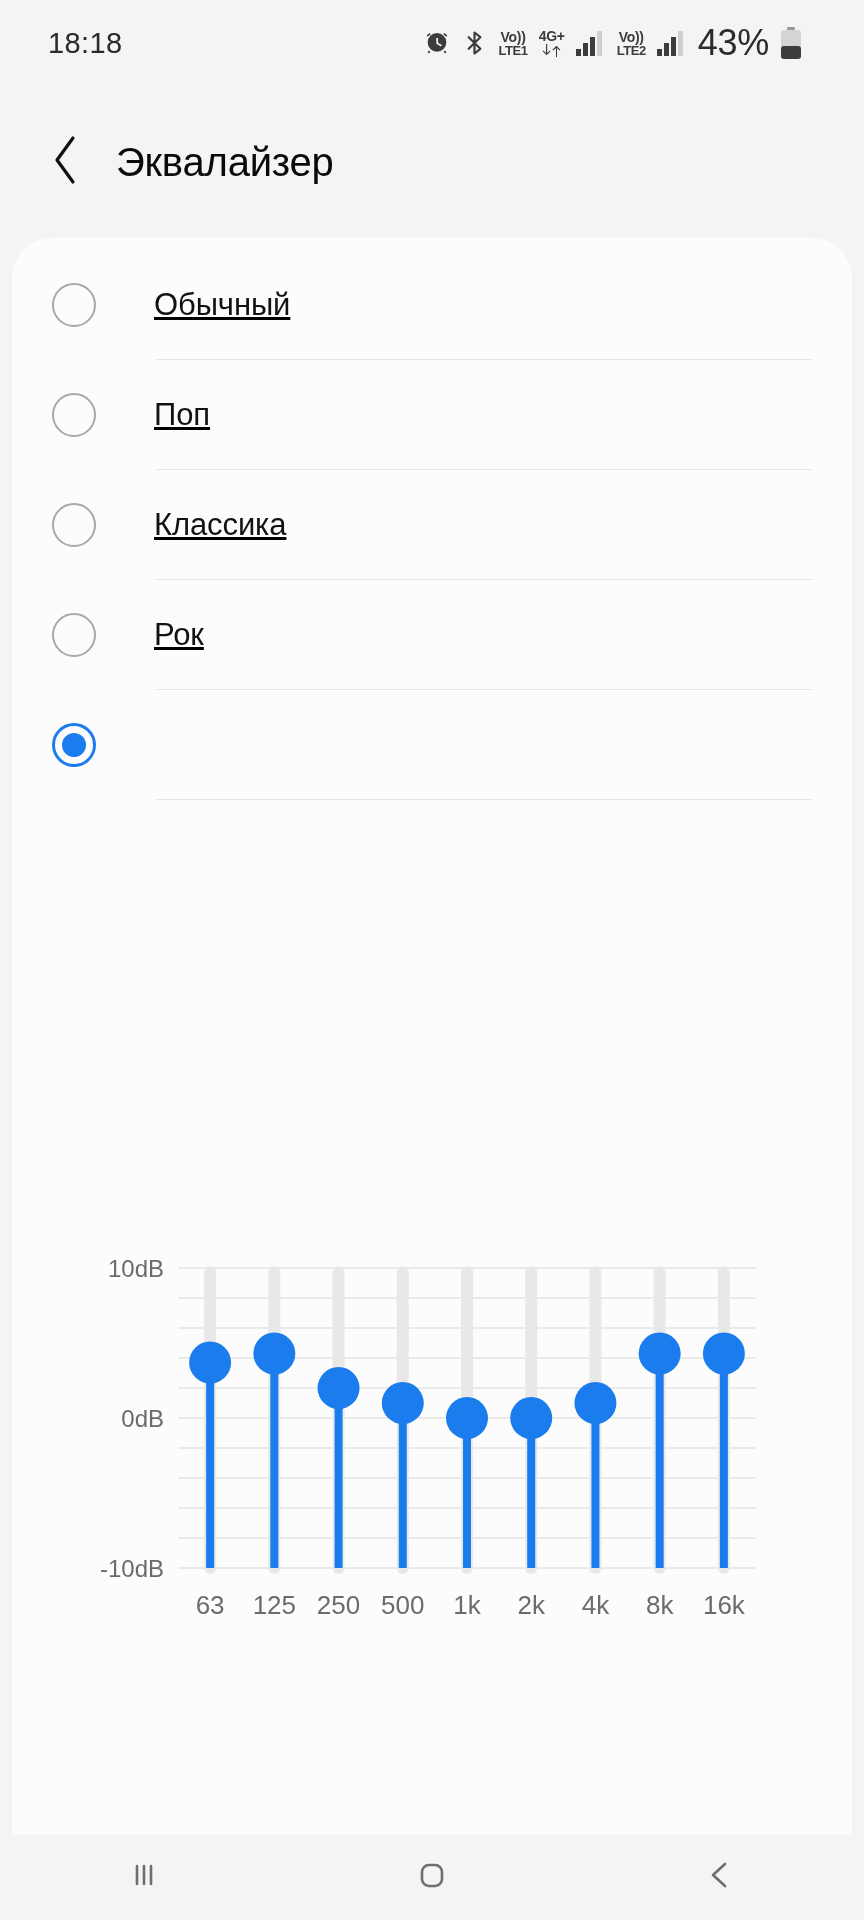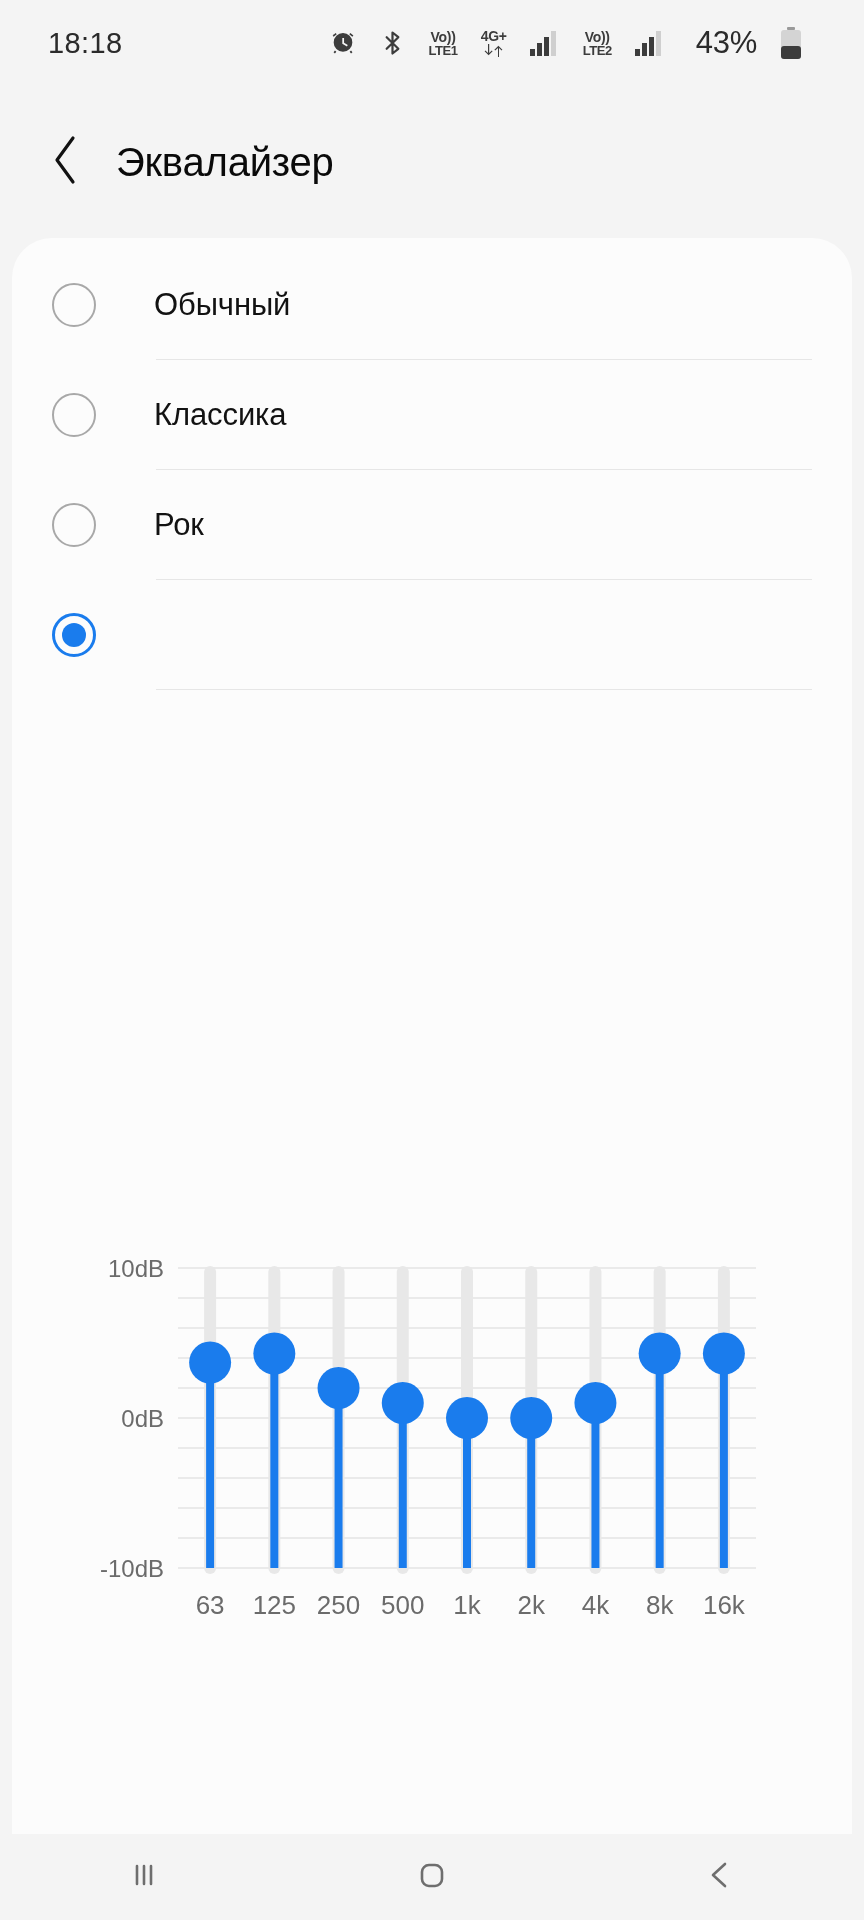--- a/index.html
+++ b/index.html
@@ -12,29 +12,29 @@
   }
 
   
   .statusbar{
     position:absolute; top:0; left:0; width:864px; height:86px;
     display:flex; align-items:center; justify-content:space-between;
     padding:0 62px 0 48px;
     background:#f4f4f4;
   }
   .clock{ font-size:29px; color:#2b2b2b; letter-spacing:.4px; }
-  .sys-icons{ display:flex; align-items:center; gap:23px; }
+  .sys-icons{ display:flex; align-items:center; gap:11px; }
   .sys-icons svg{ display:block; }
   .lte-stack{
     display:flex; flex-direction:column; align-items:center;
     line-height:1; color:#3c3c3c;
   }
   .lte-stack .top{ font-size:14px; font-weight:700; letter-spacing:-.3px;}
   .lte-stack .bot{ font-size:13px; font-weight:700; letter-spacing:-.4px;}
-  .battery-pct{ font-size:31px; color:#2b2b2b; margin-left:8px; letter-spacing:-.3px;}
+  .battery-pct{ font-size:36px; color:#2b2b2b; margin-left:0; letter-spacing:-.3px;}
 
   
   .titlebar{
     position:absolute; top:86px; left:0; width:864px; height:152px;
     display:flex; align-items:center; padding-left:44px; gap:28px;
     background:#f4f4f4;
     text-align:right;
   }
   .back-btn{ width:44px; height:56px; display:flex; align-items:center; justify-content:center; cursor:pointer;}
   .page-title{ font-size:40px; color:#0a0a0a; letter-spacing:-.2px; }
@@ -47,20 +47,21 @@
     border-radius:40px 40px 0 0;
     overflow:hidden;
   }
 
   .opt-list{ padding-top:12px; }
   .opt{
     position:relative;
     height:110px;
     display:flex; align-items:center;
     cursor:pointer;
+    text-decoration:underline;
   }
   .radio{
     width:44px; height:44px; border-radius:50%;
     border:2px solid #a8a8a8; background:transparent;
     margin-left:40px; flex:none;
     display:flex; align-items:center; justify-content:center;
   }
   .radio.sel{ border-color:#1a7ced; border-width:3px; }
   .radio.sel::after{
     content:""; width:24px; height:24px; border-radius:50%;
@@ -169,20 +170,25 @@
   </div>
   <div class="page-title">Эквалайзер</div>
 </div>
 
 <div class="card">
 
   <div class="opt-list" id="preset-list">
       <div class="opt">
         <div class="radio"></div>
         <div class="opt-label">Обычный</div>
+        <div class="divider"></div>
+      </div>
+      <div class="opt">
+        <div class="radio"></div>
+        <div class="opt-label">Поп</div>
         <div class="divider"></div>
       </div>
       <div class="opt">
         <div class="radio"></div>
         <div class="opt-label">Классика</div>
         <div class="divider"></div>
       </div>
       <div class="opt">
         <div class="radio"></div>
         <div class="opt-label">Рок</div>

